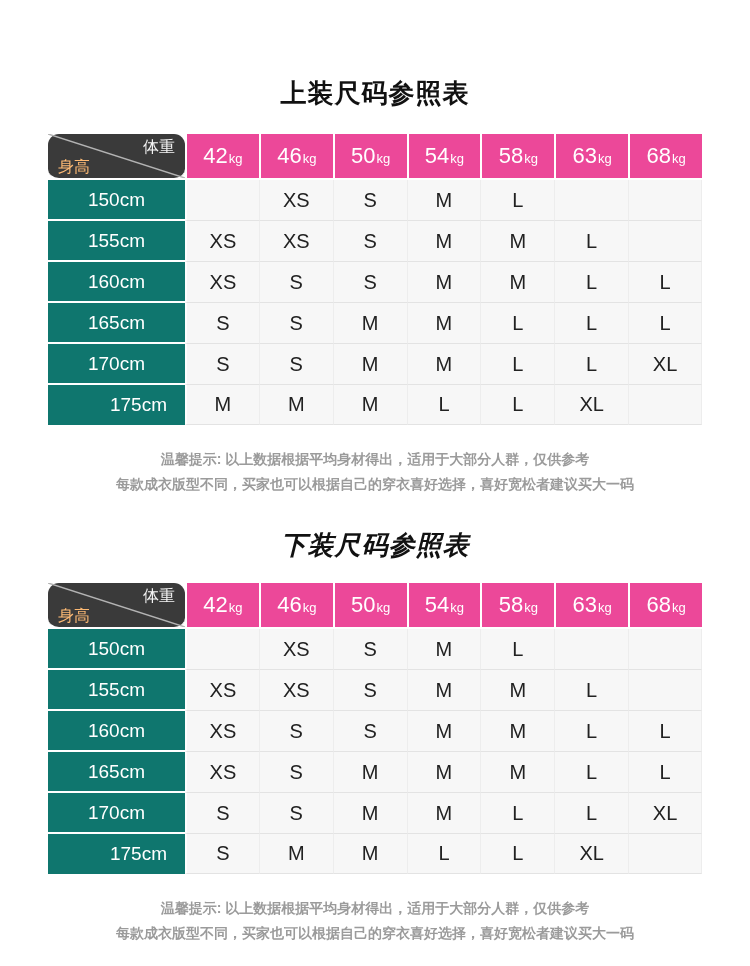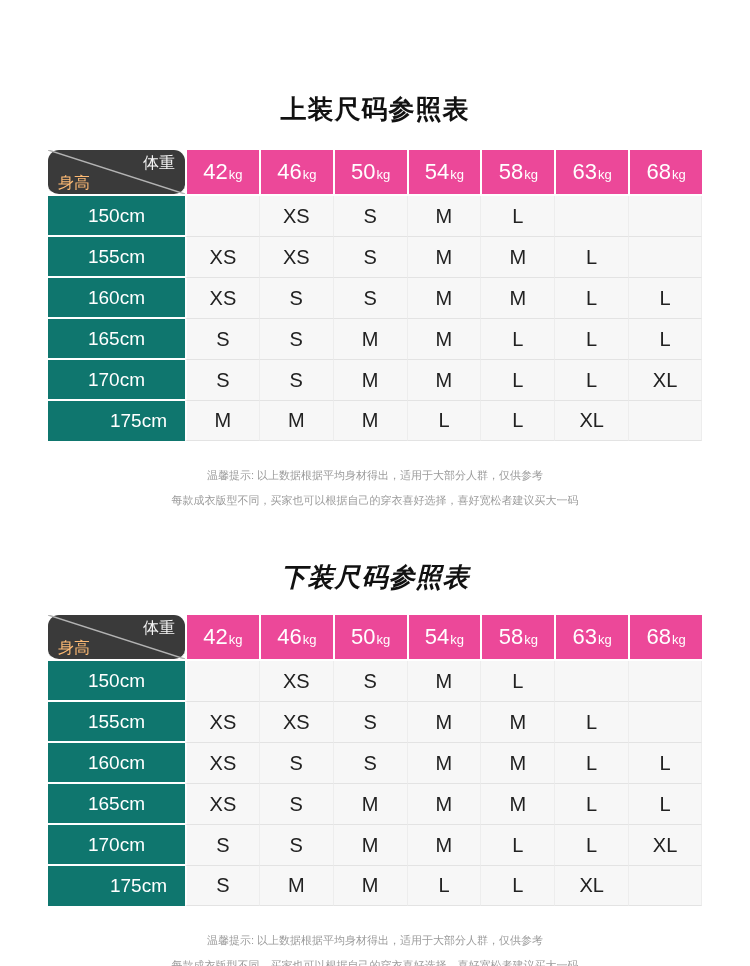--- a/index.html
+++ b/index.html
@@ -1,20 +1,20 @@
 <!DOCTYPE html>
 <html><head>
 <meta charset="utf-8">
 <style>
   html, body { margin: 0; padding: 0; background: #ffffff; }
   body { font-family: "Liberation Sans", "DejaVu Sans", sans-serif; }
   .page { width: 750px; height: 966px; background: #ffffff; overflow: hidden; }
 
   .table-title {
-    margin: 16px; text-align: center;
+    margin: 0; text-align: center;
     font-size: 26px; font-weight: 700; color: #111;
     letter-spacing: 1px; line-height: 31px;
   }
   .section-top .table-title { padding-top: 78px; }
   .section-bottom .table-title { padding-top: 33px; font-style: italic; }
 
   table.size-table {
     width: 654px; margin: 25px auto 0;
     border-collapse: separate; border-spacing: 0;
     table-layout: fixed;
@@ -45,21 +45,21 @@
   tbody td.size-cell {
     height: 39px; background: #f7f7f7;
     font-size: 20px; color: #222; text-align: center; vertical-align: middle;
     border-left: 1px solid #ededed; border-bottom: 1px solid #e3e3e3; padding: 0;
   }
   tbody td.size-cell:first-of-type { border-left: 2px solid #ffffff; }
   tbody td.size-cell:last-child { border-right: 1px solid #ededed; }
 
   .note {
     margin-top: 22px; text-align: center;
-    color: #9b9b9b; font-size: 11px; line-height: 25px;
+    color: #9b9b9b; font-size: 14px; line-height: 25px; font-weight: bold;
   }
 </style>
 </head>
 <body>
 
 <div class="page">
 
   <section class="section-top">
     <h2 class="table-title">上装尺码参照表</h2>
     <table class="size-table">

